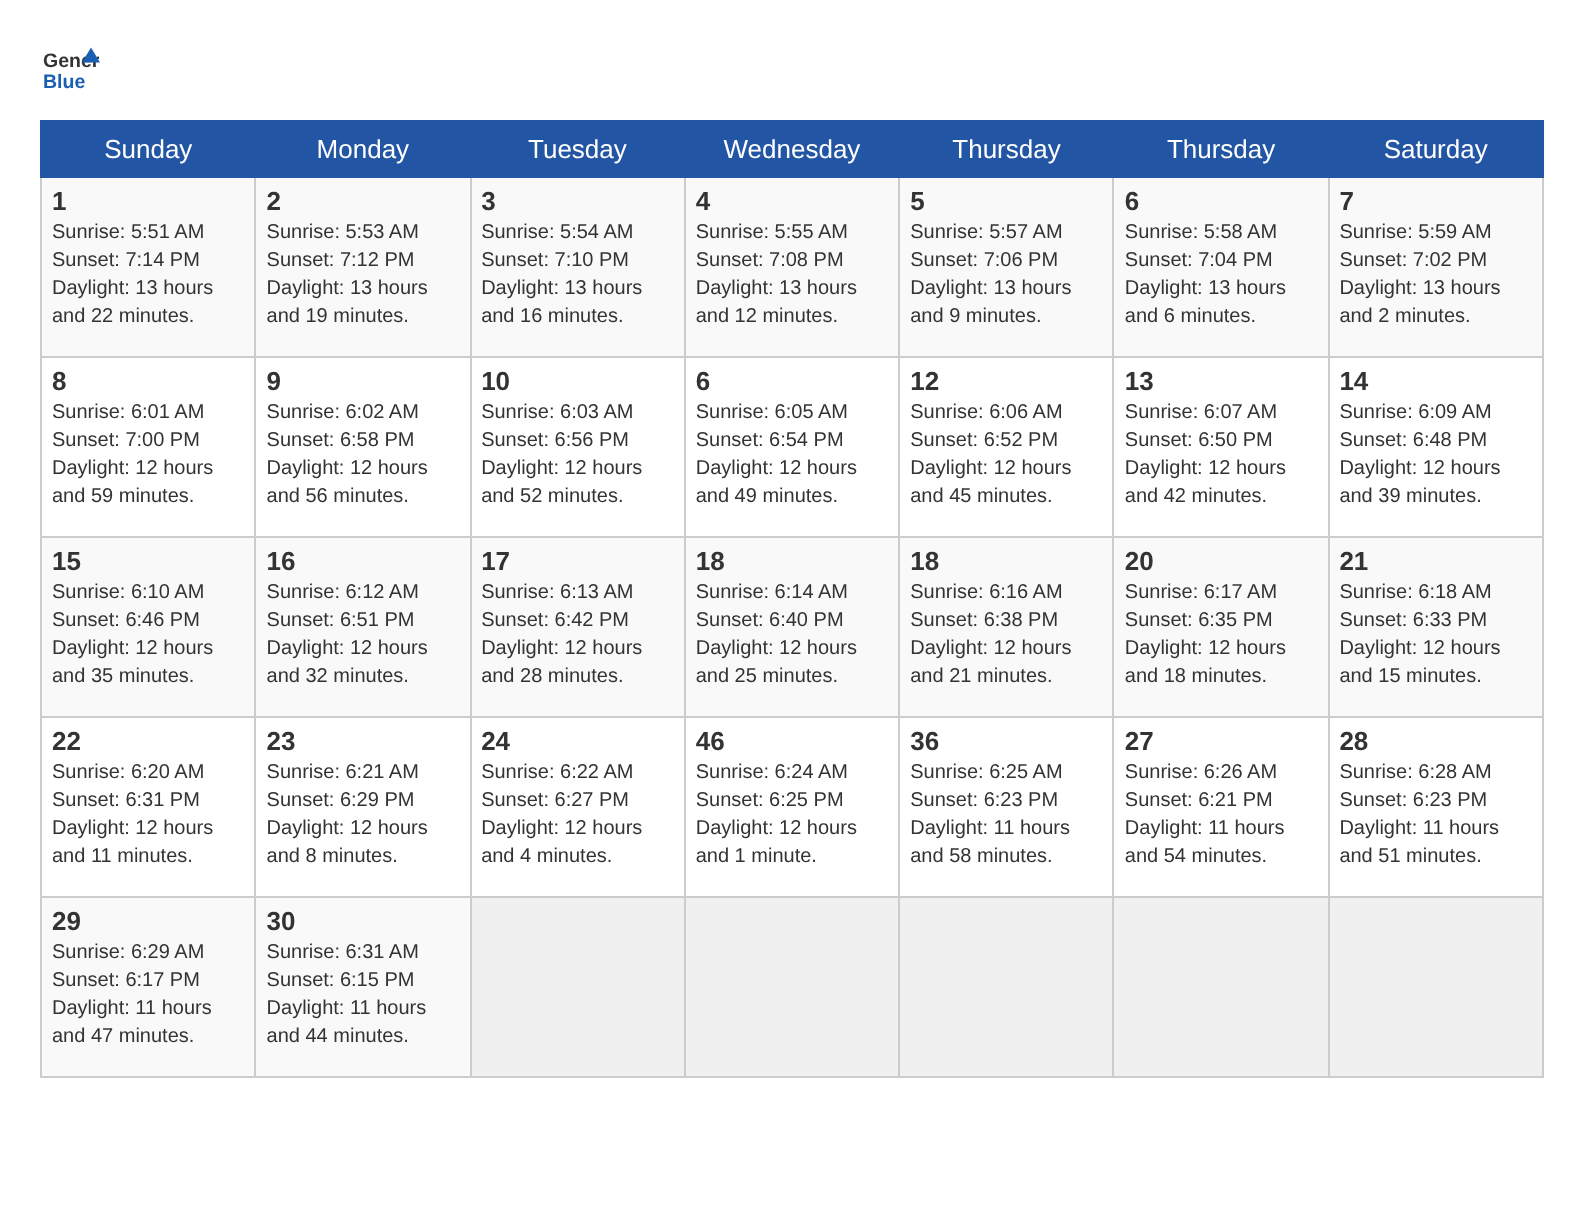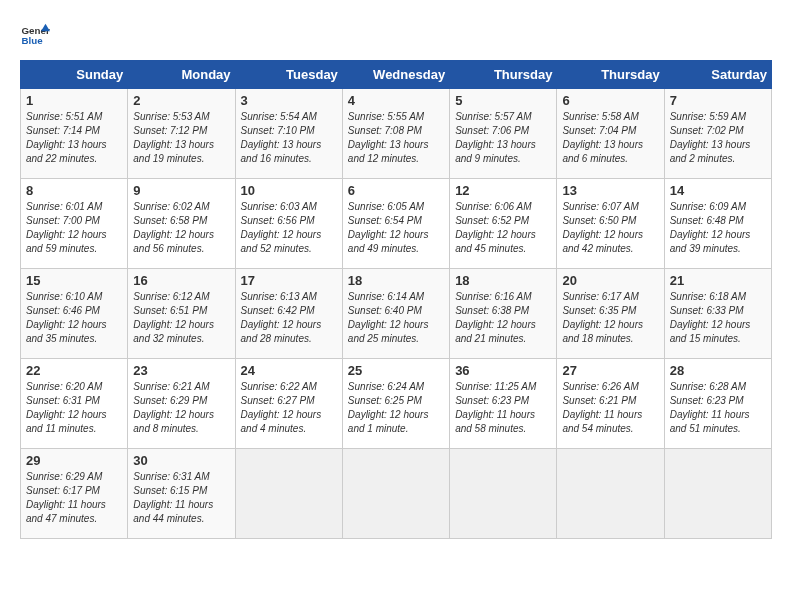--- a/index.html
+++ b/index.html
@@ -40,23 +40,23 @@
     }
     table {
       width: 100%;
       border-collapse: collapse;
       table-layout: fixed;
     }
     thead tr th {
       background-color: #2255a4;
       color: #fff;
       font-size: 13px;
-      font-weight: bold;
+      font-weight: normal;
       padding: 6px 4px;
-      text-align: right;
+      text-align: center;
       border: 1px solid #2255a4;
     }
     tbody tr td {
       border: 1px solid #ccc;
       vertical-align: top;
       padding: 4px 5px;
       font-size: 10px;
       color: #333;
       background: #fff;
       height: 90px;
@@ -68,21 +68,20 @@
       font-size: 13px;
       font-weight: bold;
       color: #333;
       display: block;
       margin-bottom: 2px;
     }
     .day-info {
       font-size: 10px;
       line-height: 1.4;
       color: #333;
-      font-style: italic;
     }
     .empty-cell {
       background: #f0f0f0 !important;
     }
   </style>
 </head>
 <body>
 
 <div class="header-area">
   <div class="logo">
@@ -280,29 +279,29 @@
 and 8 minutes.</div>
         </td>
         <td>
           <span class="day-number">24</span>
           <div class="day-info">Sunrise: 6:22 AM
 Sunset: 6:27 PM
 Daylight: 12 hours
 and 4 minutes.</div>
         </td>
         <td>
-          <span class="day-number">25</span>
+          <span class="day-number">46</span>
           <div class="day-info">Sunrise: 6:24 AM
 Sunset: 6:25 PM
 Daylight: 12 hours
 and 1 minute.</div>
         </td>
         <td>
           <span class="day-number">36</span>
-          <div class="day-info">Sunrise: 11:25 AM
+          <div class="day-info">Sunrise: 6:25 AM
 Sunset: 6:23 PM
 Daylight: 11 hours
 and 58 minutes.</div>
         </td>
         <td>
           <span class="day-number">27</span>
           <div class="day-info">Sunrise: 6:26 AM
 Sunset: 6:21 PM
 Daylight: 11 hours
 and 54 minutes.</div>

